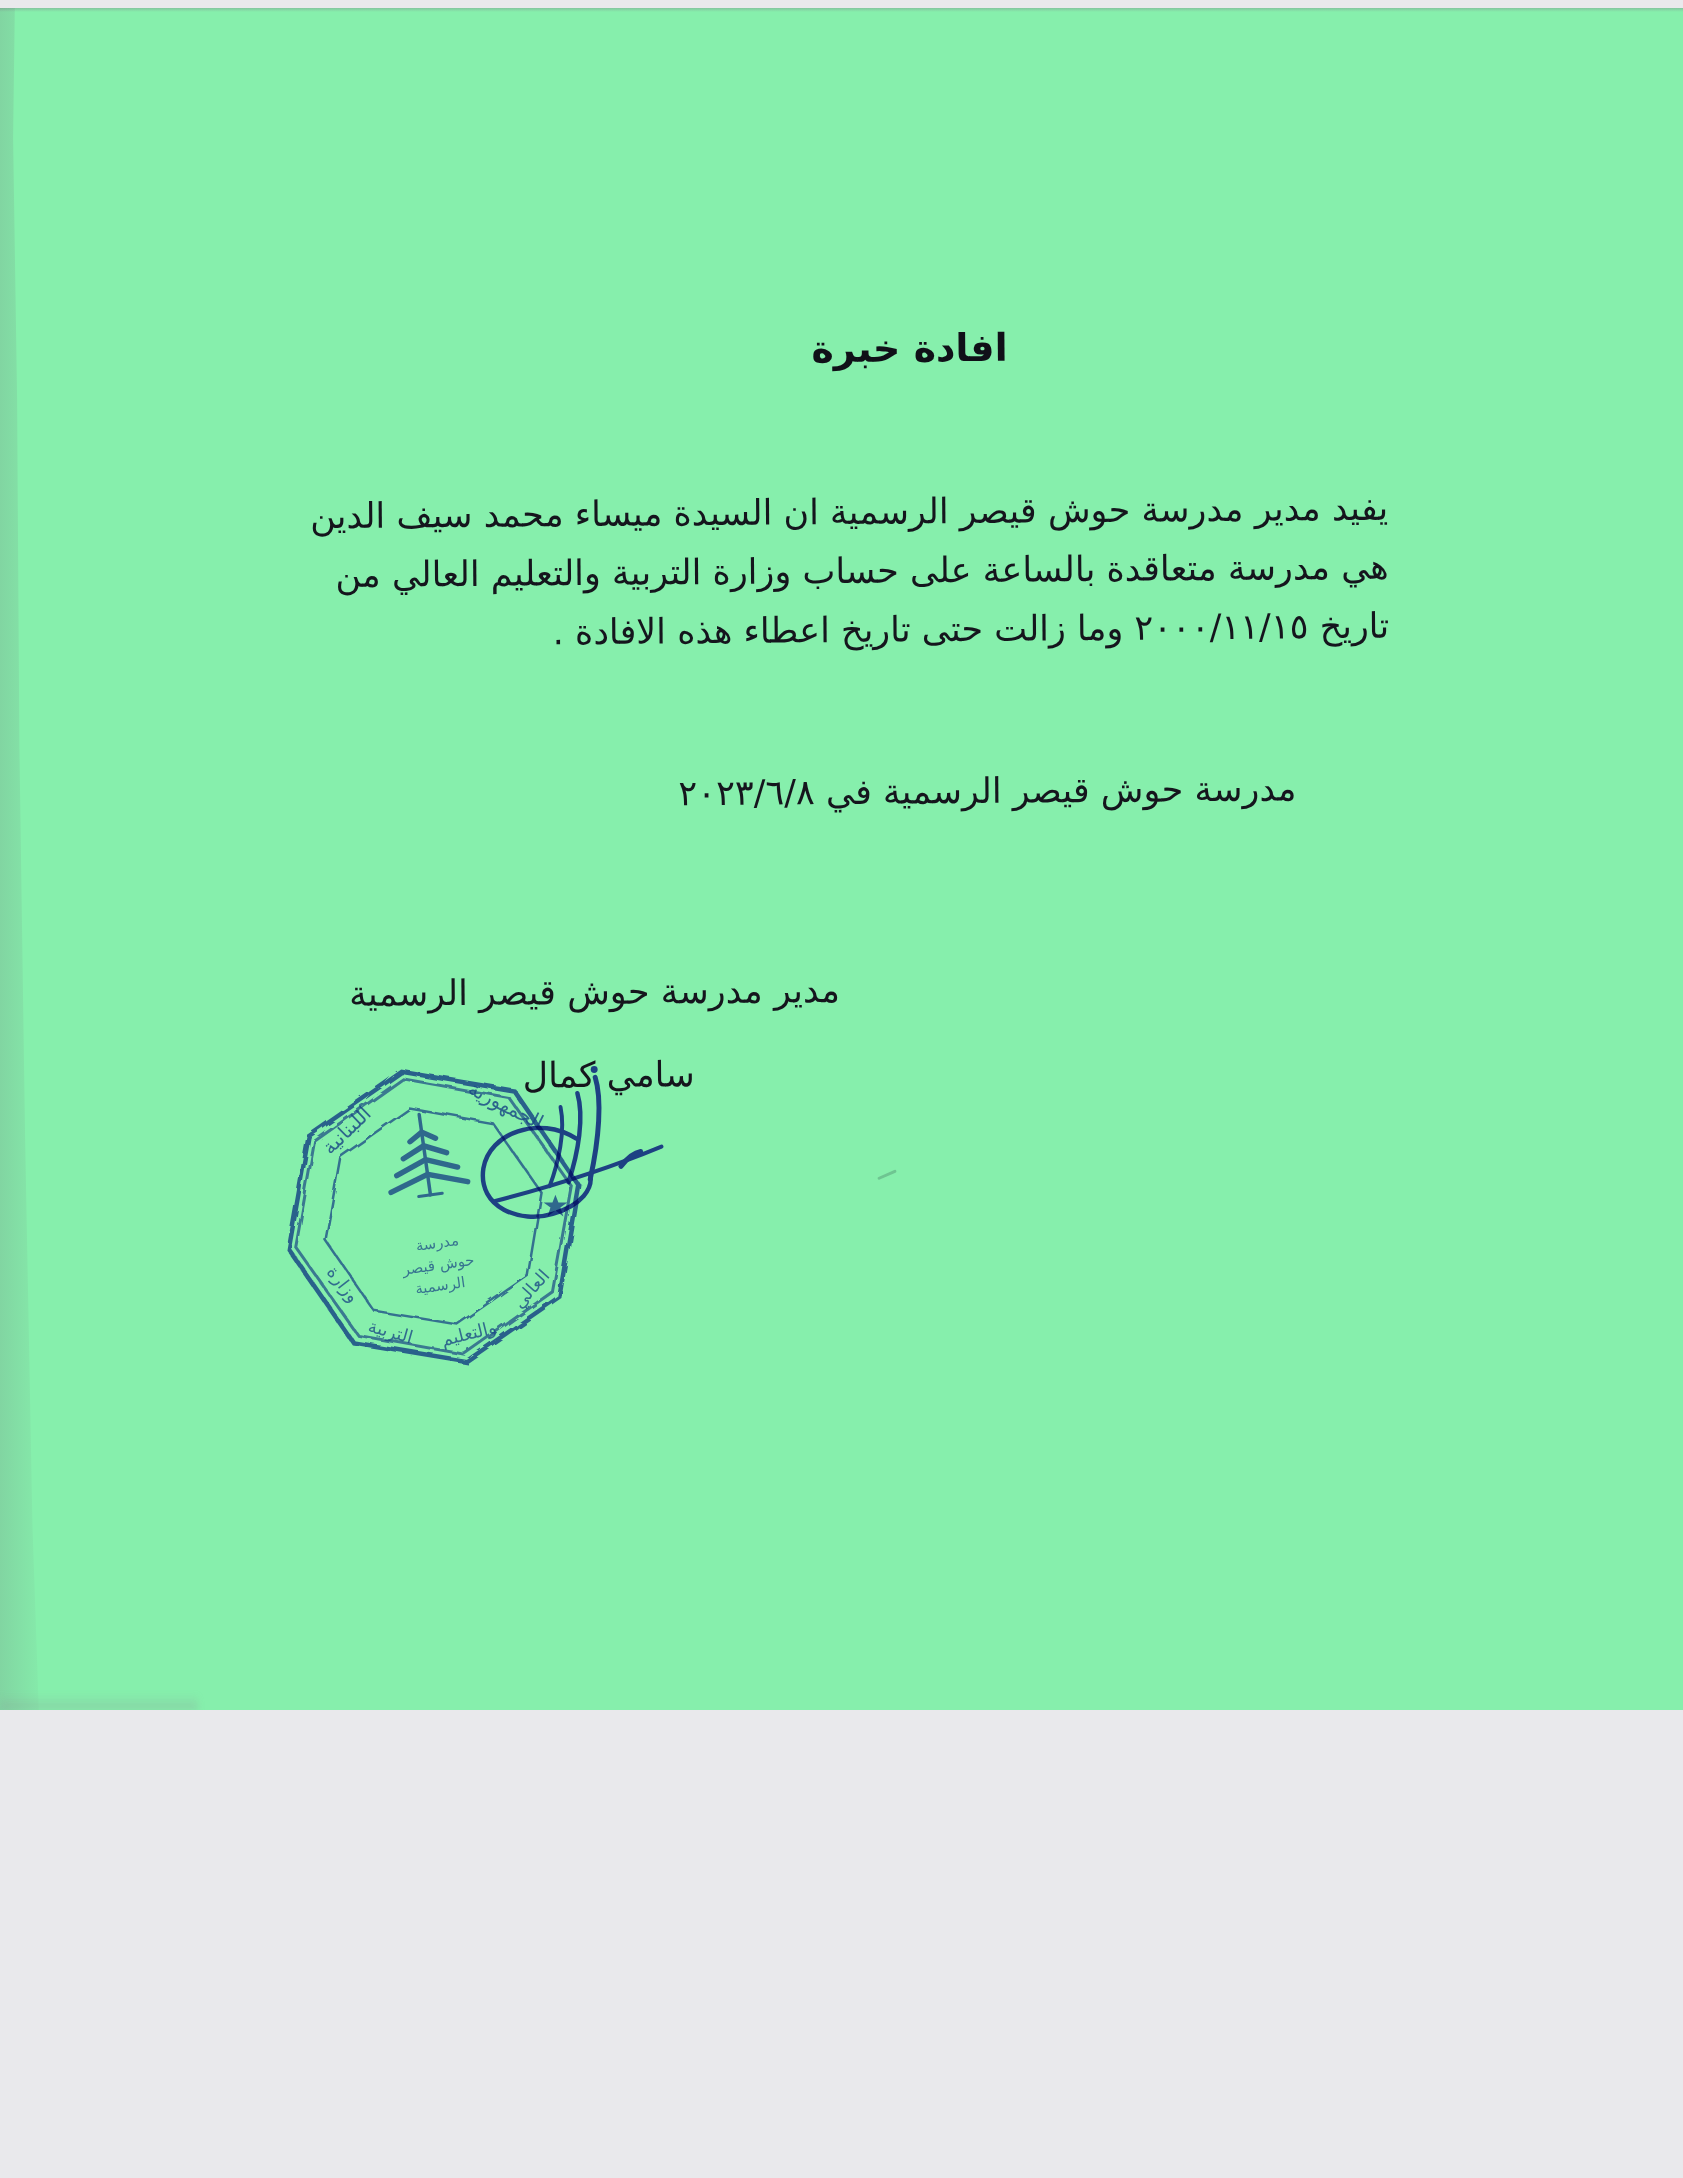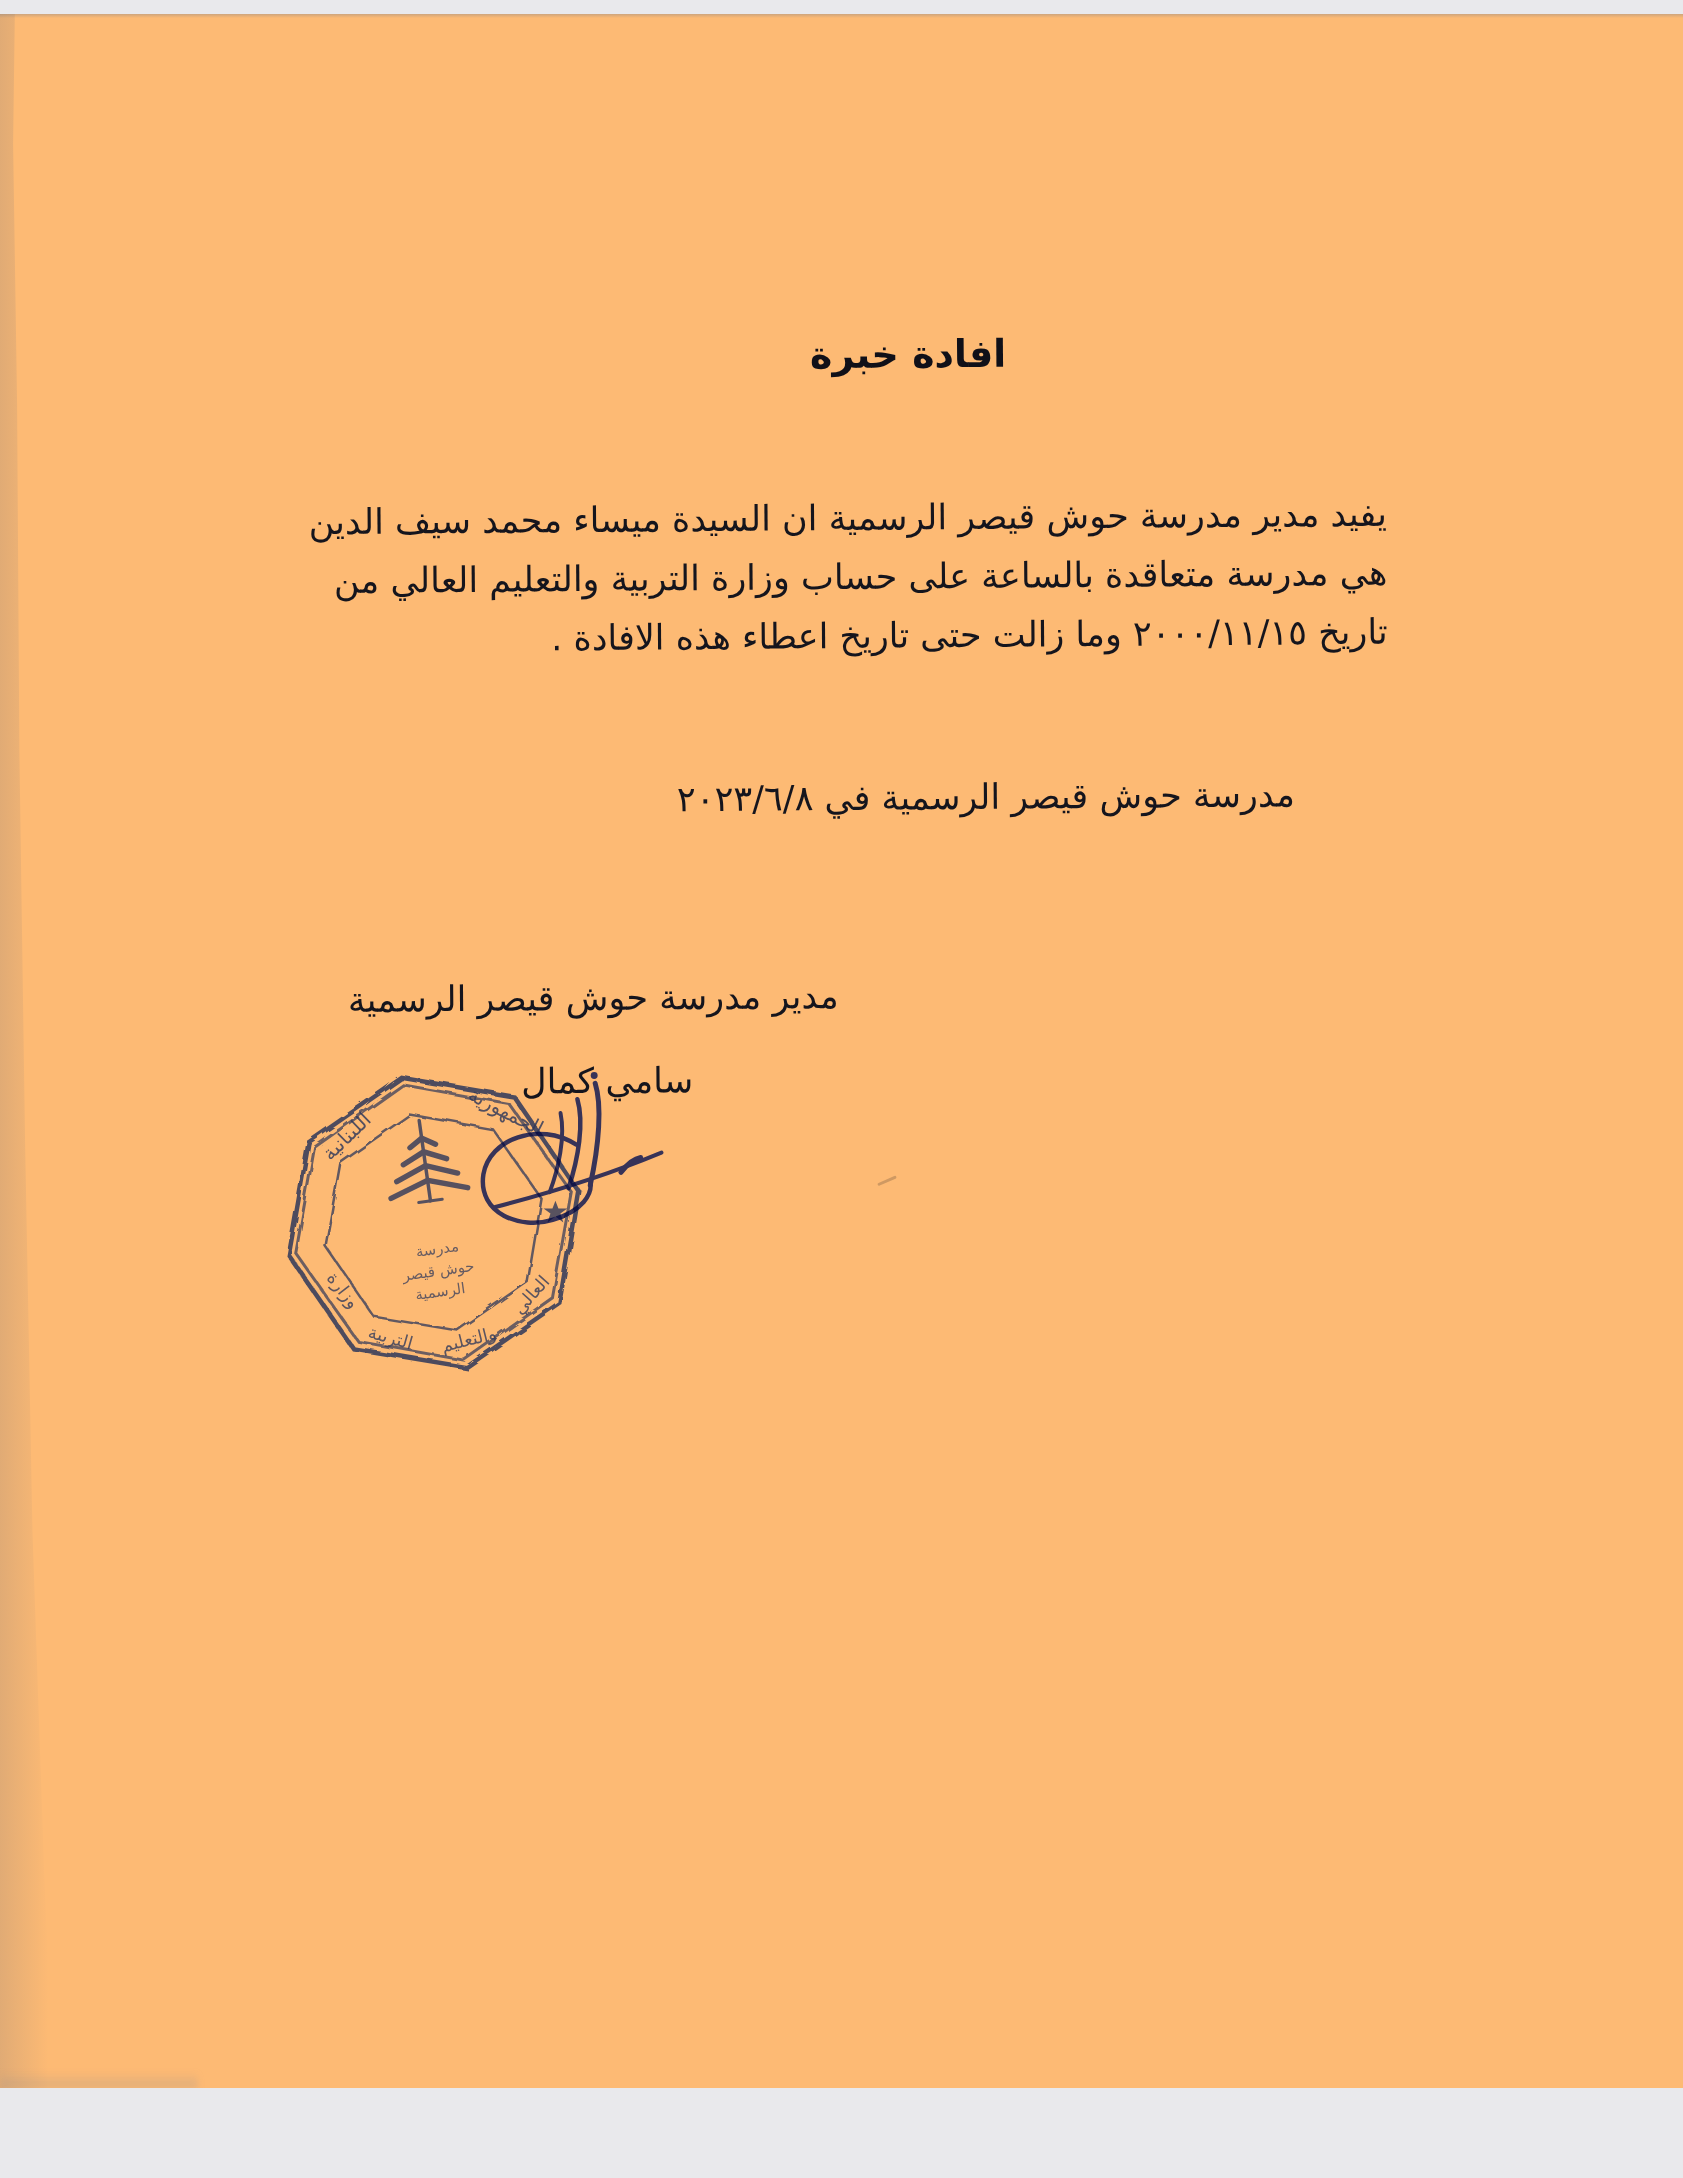--- a/index.html
+++ b/index.html
@@ -1,18 +1,18 @@
 <!DOCTYPE html>
 <html lang="ar"><head>
 <meta charset="utf-8">
 <style>
   html,body{margin:0;padding:0;background:#e9e9ec;}
   .page{
-    position:relative;width:1683px;height:2074px;margin:14px auto;
-    background:#fdba74;overflow:hidden;
+    position:relative;width:1683px;height:1702px;margin:8px auto;
+    background:#86efac;overflow:hidden;
     font-family:"DejaVu Sans",sans-serif;color:#17171f;
   }
   
   .edge-top{position:absolute;top:0;left:0;right:0;height:4px;
     background:linear-gradient(to bottom,rgba(130,130,138,.38),rgba(255,255,255,0));}
   .edge-left{position:absolute;left:0;top:0;width:57px;height:2170px;
     background:linear-gradient(to right,rgba(110,110,120,.20),rgba(110,110,120,.07) 55%,rgba(255,255,255,0) 85%);
     clip-path:polygon(0 0,26% 0,23% 6%,30% 18%,34% 34%,44% 52%,57% 70%,78% 86%,97% 97%,100% 100%,0 100%);}
   .edge-bottom{position:absolute;left:0;bottom:0;width:198px;height:16px;
     background:linear-gradient(to top,rgba(140,140,150,.28),rgba(255,255,255,0));filter:blur(3px);}

